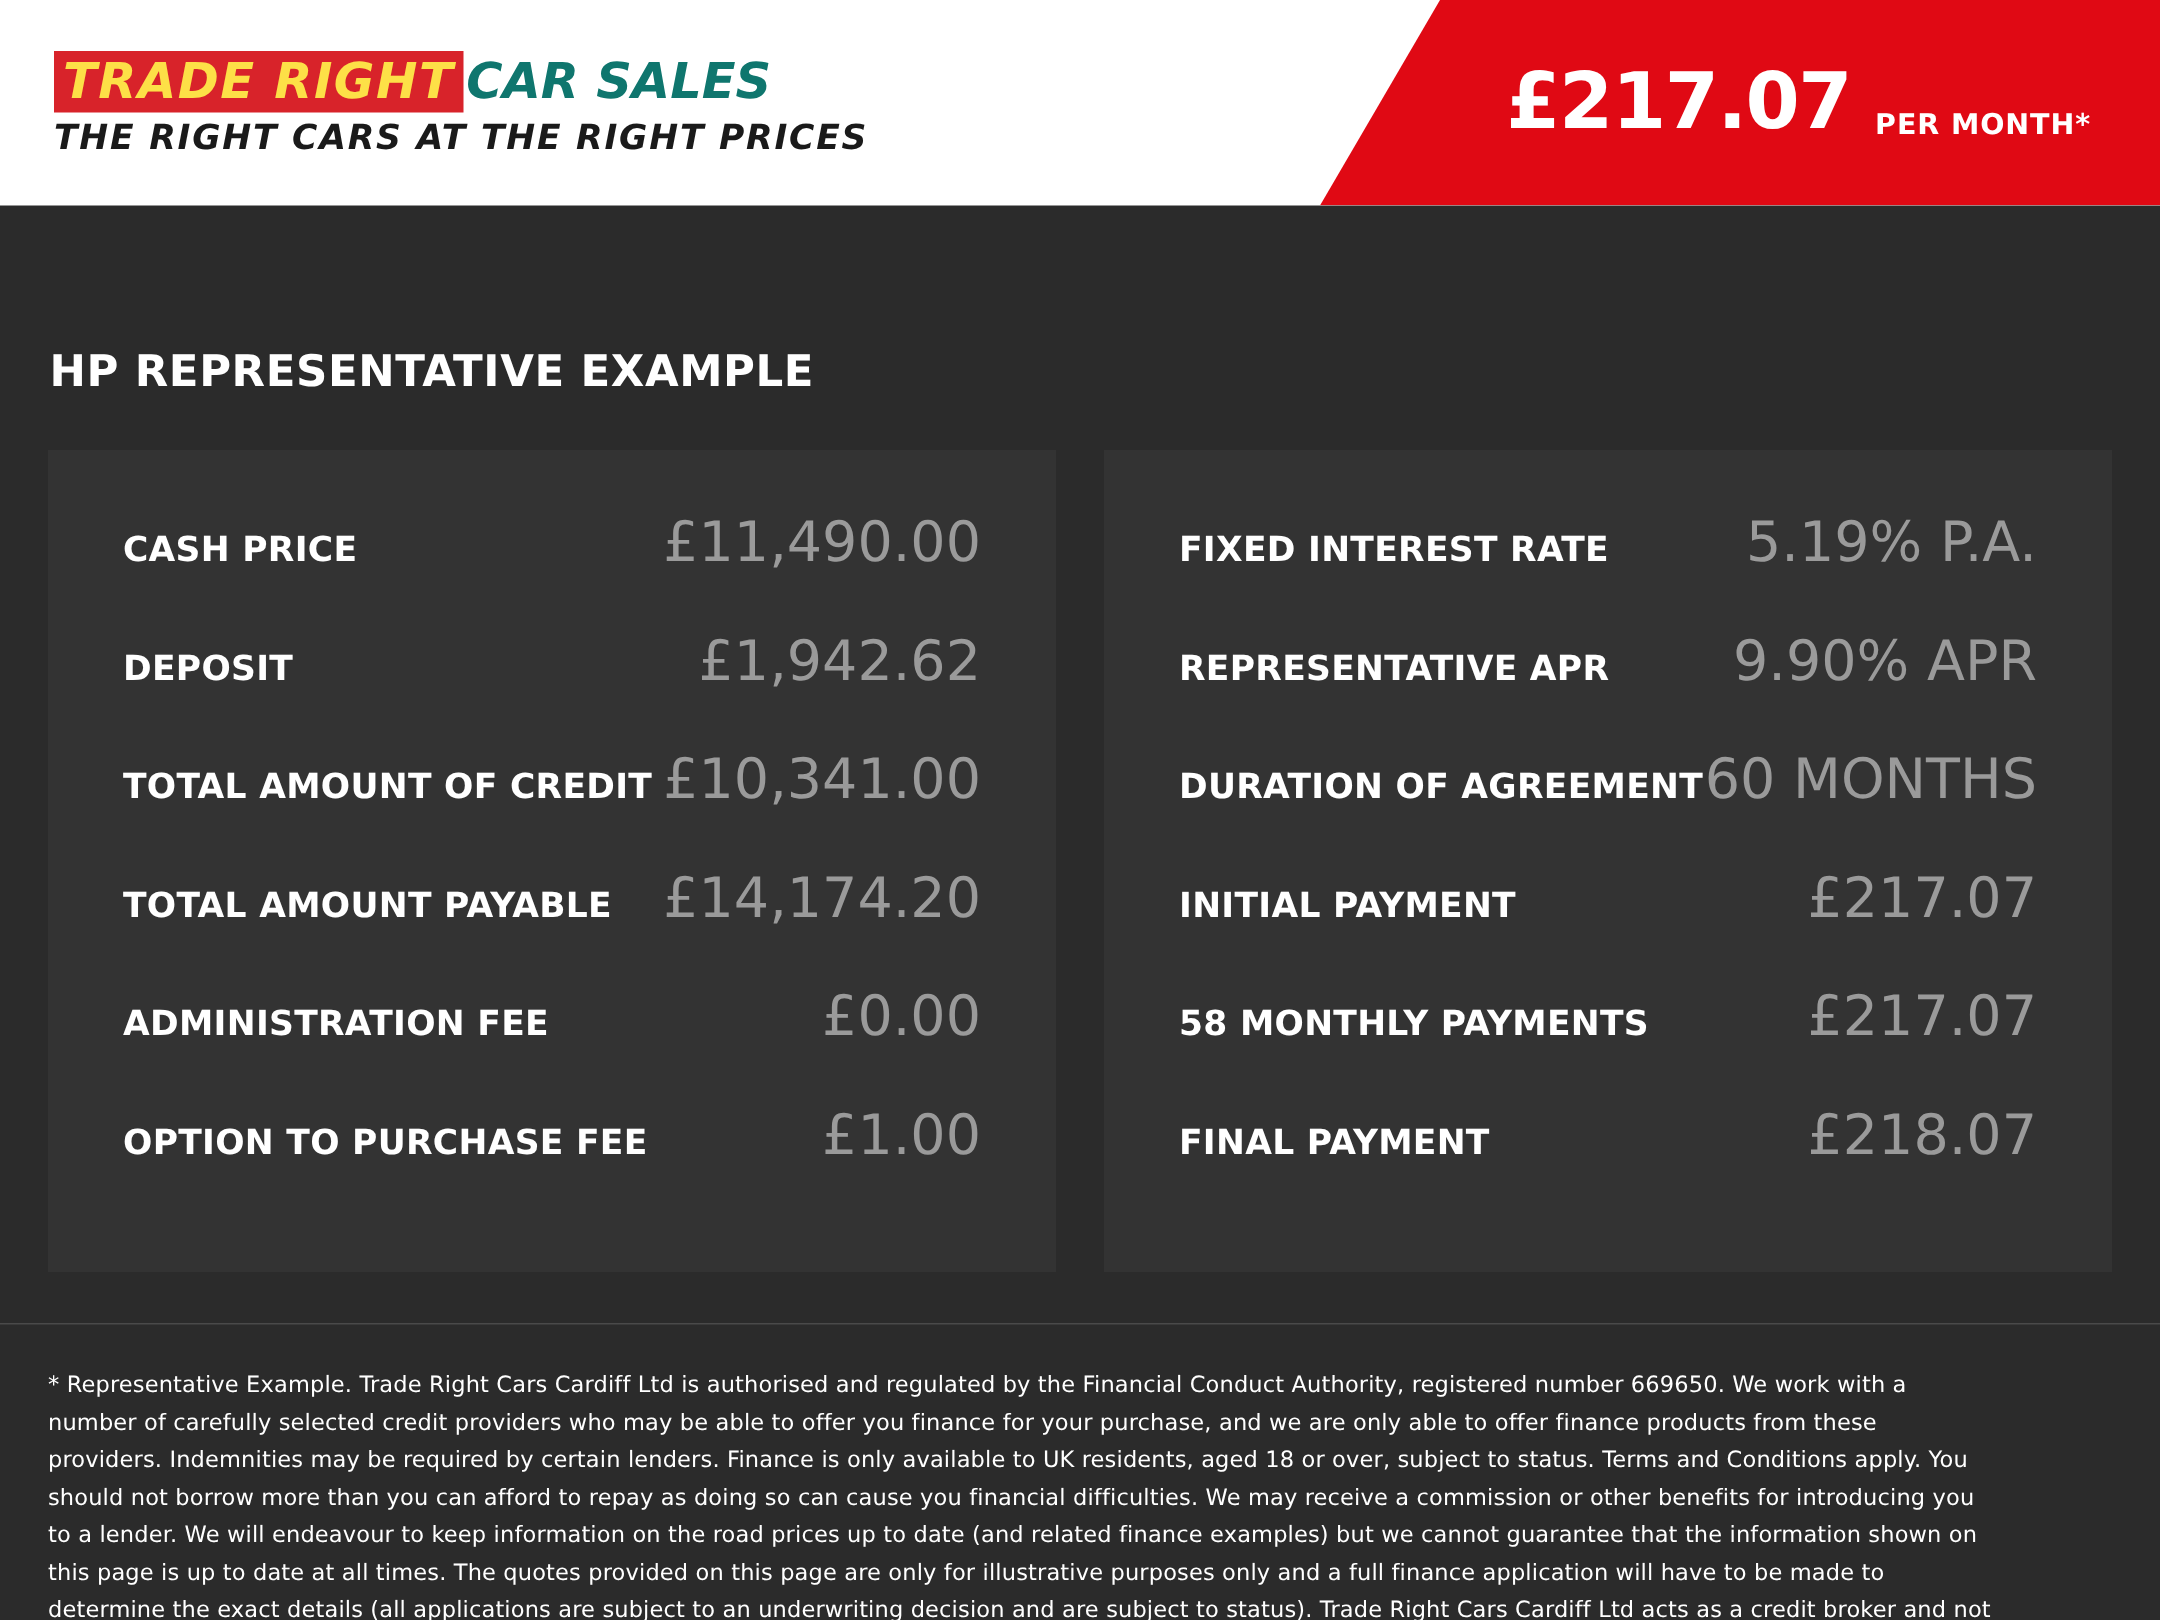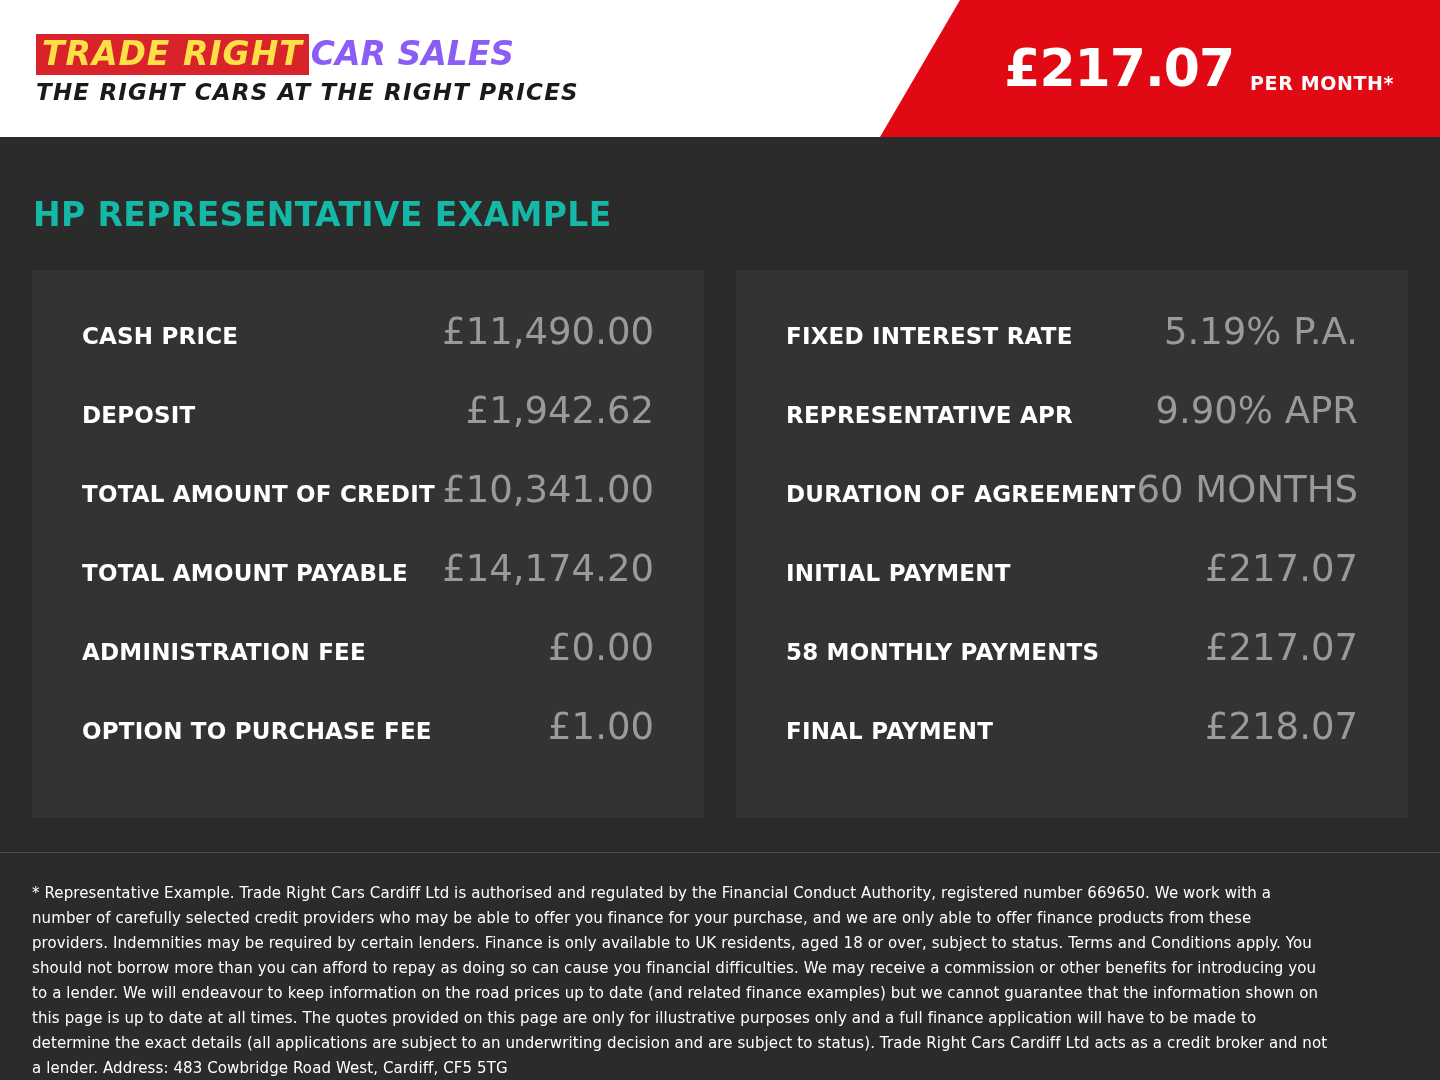--- a/index.html
+++ b/index.html
@@ -51,21 +51,21 @@
     white-space: nowrap;
   }
   .logo-trade {
     background: #d8232a;
     color: #fde047;
     padding: 1px 6px 2px 6px;
     display: inline-block;
     letter-spacing: 1px;
   }
   .logo-carsales {
-    color: #8b5cf6;
+    color: #0f766e;
     display: inline-block;
     padding-left: 2px;
     letter-spacing: 0px;
   }
   .logo-tag {
     font-family: "DejaVu Sans", sans-serif;
     font-style: italic;
     font-weight: bold;
     font-size: 23px;
     letter-spacing: 1.2px;
@@ -96,26 +96,26 @@
     margin-left: 16px;
     margin-bottom: 0;
   }
 
   
   .body-area {
     position: relative;
     padding: 0 32px;
   }
   .section-title {
-    color: #14b8a6;
-    font-family: "DejaVu Sans", sans-serif;
-    font-weight: bold;
-    font-size: 33px;
+    color: #ffffff;
+    font-family: "DejaVu Sans", sans-serif;
+    font-weight: bold;
+    font-size: 29px;
     letter-spacing: 0.4px;
-    margin-top: 58px;
+    margin-top: 93px;
     margin-left: 1px;
   }
 
   .cards {
     display: flex;
     gap: 32px;
     margin-top: 36px;
   }
   .card {
     background: #333333;

